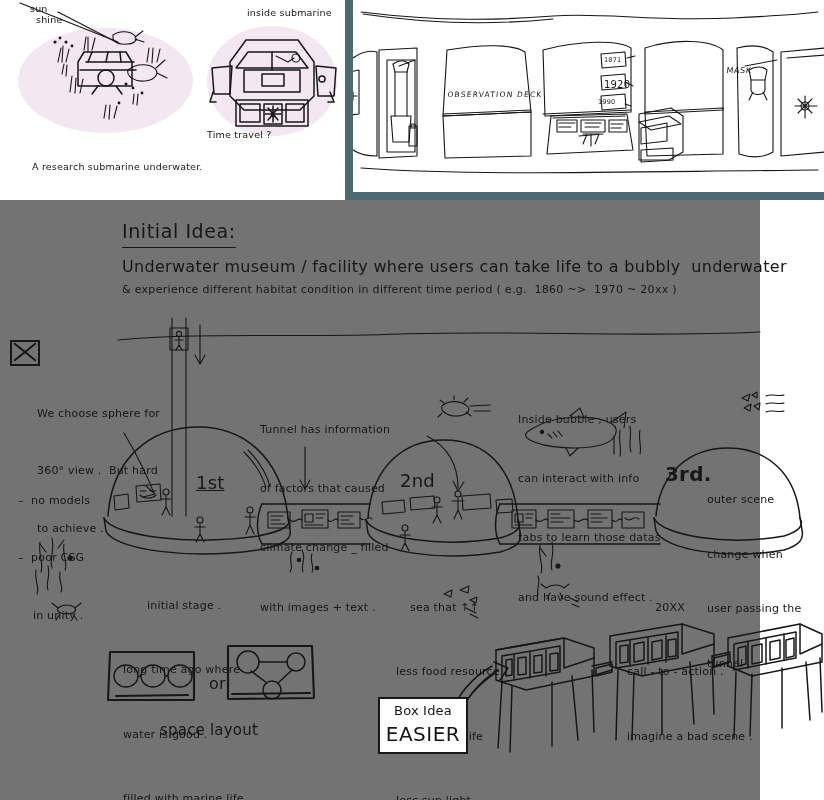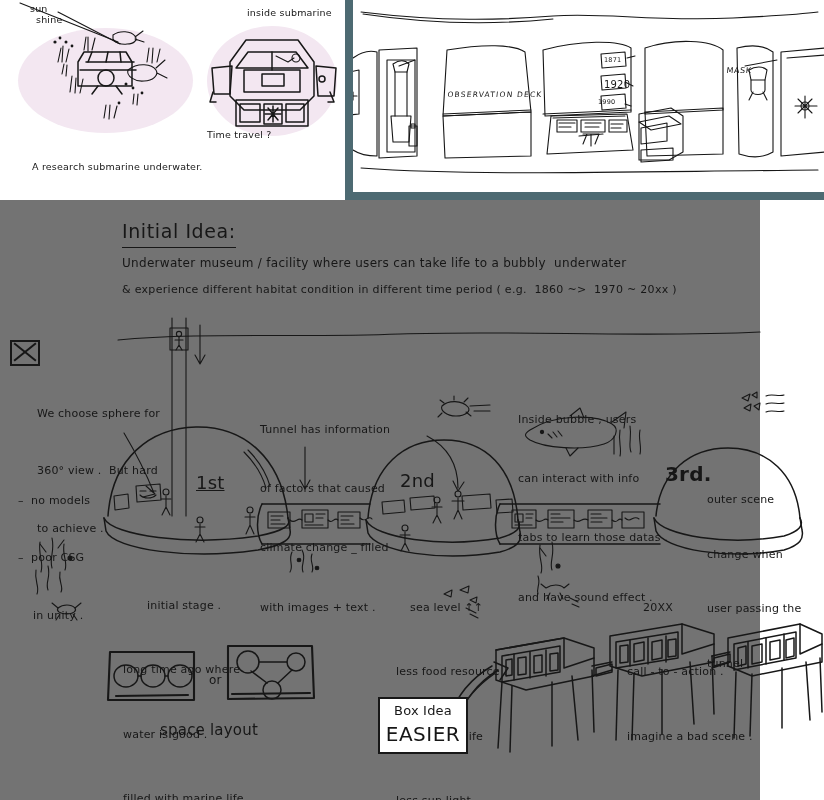--- a/index.html
+++ b/index.html
@@ -27,21 +27,21 @@
   
   .hand{
     font-family:"DejaVu Sans", sans-serif;
     color:var(--ink);
     letter-spacing:.2px;
     line-height:1.45;
     white-space:pre;
   }
   .hand-s{font-size:9.5px;}
   .hand-m{font-size:11px;}
-  .hand-l{font-size:12px;}
+  .hand-l{font-size:16px;}
   .skew{transform:skewX(-6deg);transform-origin:left top;}
 
   
   .main{position:absolute;left:0;top:200px;width:760px;height:600px;background:#737373;}
 
   .t{position:absolute;}
 
   .title-main{font-size:19px;letter-spacing:.6px;border-bottom:1.6px solid var(--ink);padding-bottom:1px;display:inline-block;}
 
   .xbox{
@@ -534,28 +534,28 @@
     <div class="t hand" style="left:665px;top:260px;font-size:20px;font-weight:bold;">3rd.</div>
 
     <div class="t hand hand-m" style="left:147px;top:352px;line-height:1.95;">
       <div>initial stage .</div>
       <div style="margin-left:-24px;">long time ago where</div>
       <div style="margin-left:-24px;">water is good .</div>
       <div style="margin-left:-24px;">filled with marine life .</div>
     </div>
 
     <div class="t hand hand-m" style="left:410px;top:354px;line-height:1.95;">
-      <div>sea level ↑↑</div>
+      <div>sea that ↑↑</div>
       <div style="margin-left:-14px;">less food resource .</div>
       <div style="margin-left:-14px;">less marine life</div>
       <div style="margin-left:-14px;">less sun light .</div>
     </div>
 
     <div class="t hand hand-m" style="left:627px;top:354px;line-height:1.95;">
-      <div style="margin-left:16px;">20XX</div>
+      <div style="margin-left:28px;">20XX</div>
       <div>call - to - action .</div>
       <div>imagine a bad scene .</div>
     </div>
 
     <div class="t hand hand-l" style="left:209px;top:472px;">or</div>
     <div class="t hand" style="left:160px;top:520px;font-size:15px;">space layout</div>
 
     <div class="boxlabel" style="left:378px;top:497px;width:86px;height:53px;">
       <div class="hand" style="font-size:13px;">Box Idea</div>
       <div class="hand" style="font-size:20px;letter-spacing:.5px;">EASIER</div>

